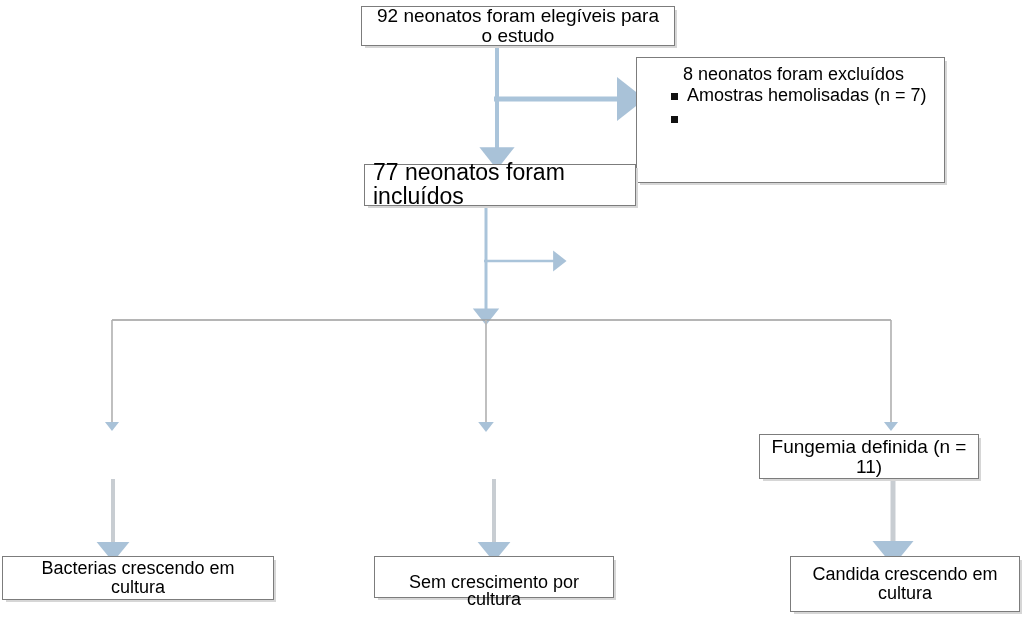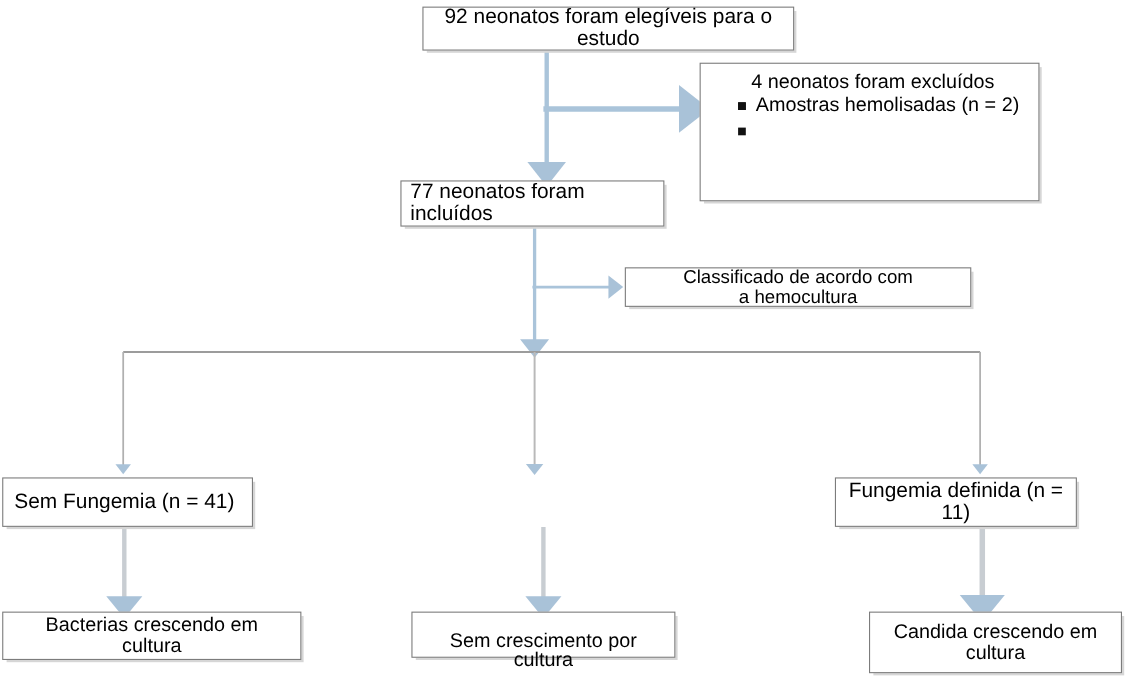--- a/index.html
+++ b/index.html
@@ -38,21 +38,21 @@
   .node .txt {
     width: 100%;
     line-height: 1.04;
     white-space: pre-line;
   }
   .center .txt { text-align: center; }
   .left .txt { text-align: left; }
 
   
   #n-eligible {
-    left: 384px; top: 6px; width: 338px; height: 40px;
+    left: 361px; top: 6px; width: 314px; height: 40px;
     padding: 0 12px;
     font-size: 19px;
   }
   #n-excluded {
     left: 636px; top: 57px; width: 309px; height: 126px;
     padding: 6px 10px 6px 12px;
     font-size: 18px;
     align-items: flex-start;
     display: block;
   }
@@ -73,23 +73,23 @@
   }
   #n-excluded li .bullet {
     position: absolute;
     left: 0;
     top: 9px;
     width: 7px;
     height: 7px;
     background: #111111;
   }
   #n-included {
-    left: 364px; top: 164px; width: 240px; height: 42px;
+    left: 364px; top: 164px; width: 272px; height: 42px;
     padding: 0 8px;
-    font-size: 19px;
+    font-size: 23px;
   }
   #n-classified {
     left: 568px; top: 243px; width: 315px; height: 36px;
     padding: 0 8px;
     font-size: 17px;
   }
   #n-sem-fungemia {
     left: 2px; top: 434px; width: 228px; height: 45px;
     padding: 0 10px;
     font-size: 19px;
@@ -178,47 +178,40 @@
     <g>
       <line x1="893" y1="479" x2="893" y2="546" stroke="#c8cdd2" stroke-width="5" marker-end="url(#ah-big)"></line>
     </g>
   </svg>
 
   <div class="node center" id="n-eligible">
     <span class="txt">92 neonatos foram elegíveis para o estudo</span>
   </div>
 
   <div class="node" id="n-excluded">
-    <div class="exc-title">4 neonatos foram excluídos</div>
+    <div class="exc-title">8 neonatos foram excluídos</div>
     <ul>
       <li>
         <span class="bullet"></span>
       </li>
       <li>
         <span class="bullet"></span>
-        <span>Amostras hemolisadas (n = 2)</span>
+        <span>Amostras hemolisadas (n = 7)</span>
       </li>
       <li>
         <span class="bullet"></span>
       </li>
     </ul>
   </div>
 
   <div class="node left" id="n-included">
     <span class="txt">77 neonatos foram incluídos</span>
   </div>
 
-  <div class="node center" id="n-classified">
-    <span class="txt">Classificado de acordo com
-a hemocultura</span>
-  </div>
-
-  <div class="node left" id="n-sem-fungemia">
-    <span class="txt">Sem Fungemia (n = 41)</span>
-  </div>
+
 
 
   <div class="node center" id="n-definida">
     <span class="txt">Fungemia definida (n = 11)</span>
   </div>
 
   <div class="node center" id="n-bacterias">
     <span class="txt">Bacterias crescendo em
 cultura</span>
   </div>

